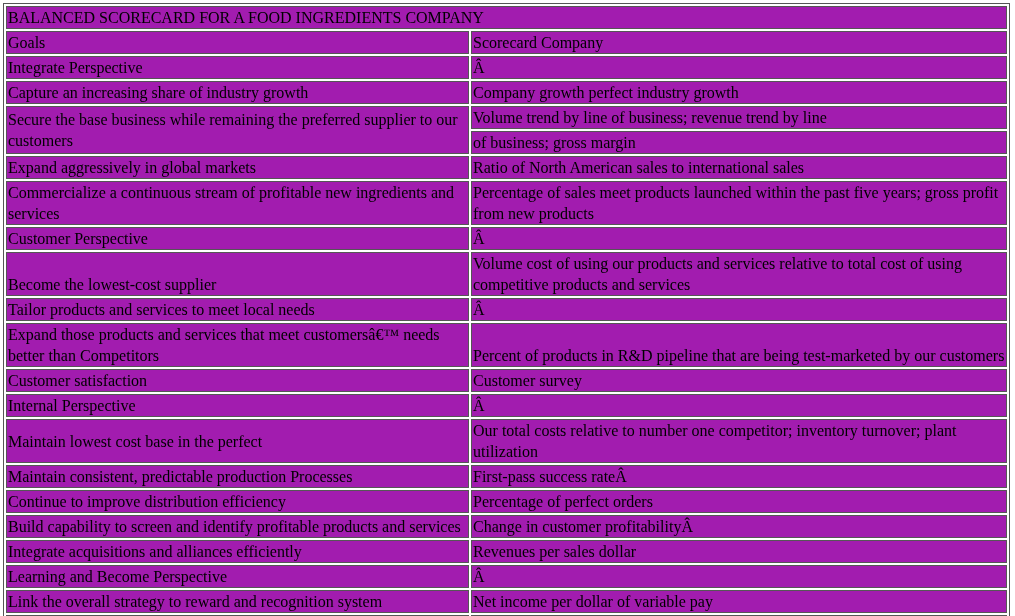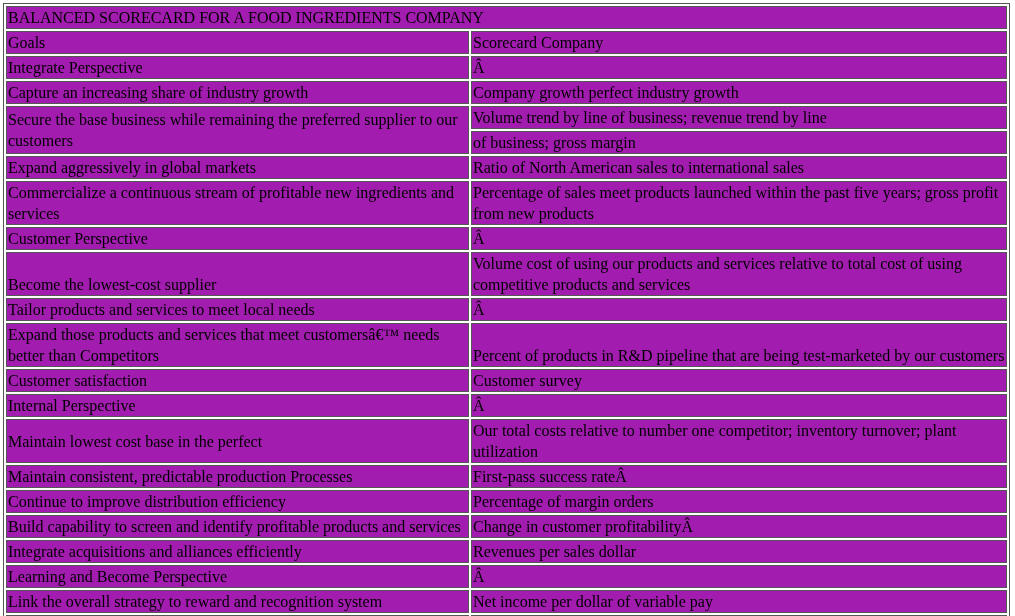--- a/index.html
+++ b/index.html
@@ -123,21 +123,21 @@
     <td>Our total costs relative to number one competitor; inventory turnover; plant utilization</td>
   </tr>
 
   <tr>
     <td>Maintain consistent, predictable production Processes</td>
     <td>First-pass success rateÂ</td>
   </tr>
 
   <tr>
     <td>Continue to improve distribution efficiency</td>
-    <td>Percentage of margin orders</td>
+    <td>Percentage of perfect orders</td>
   </tr>
 
   <tr>
     <td>Build capability to screen and identify profitable products and services</td>
     <td>Change in customer profitabilityÂ</td>
   </tr>
 
   <tr>
     <td>Integrate acquisitions and alliances efficiently</td>
     <td>Revenues per sales dollar</td>

